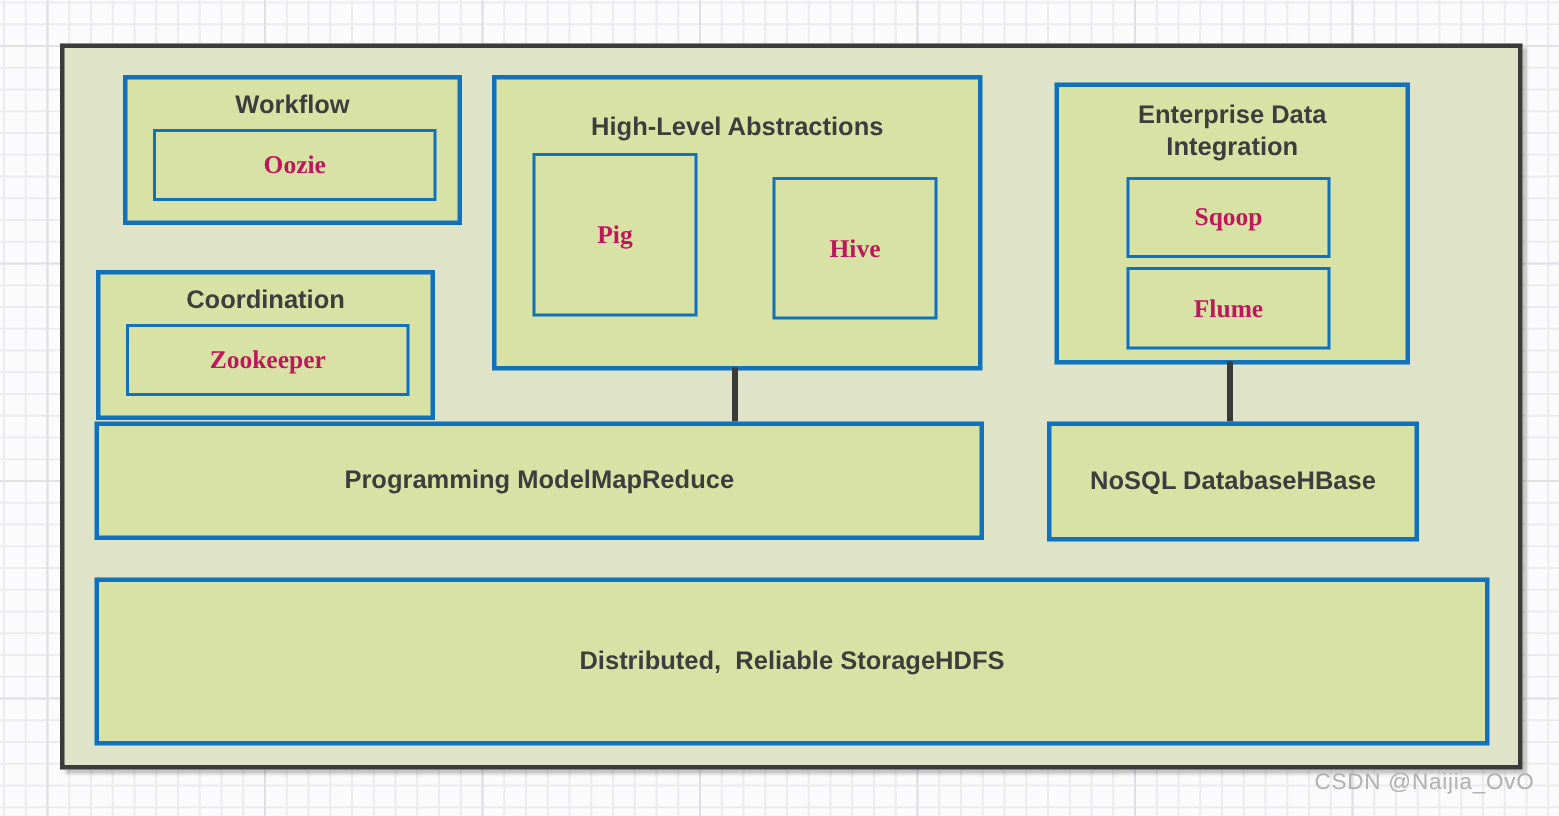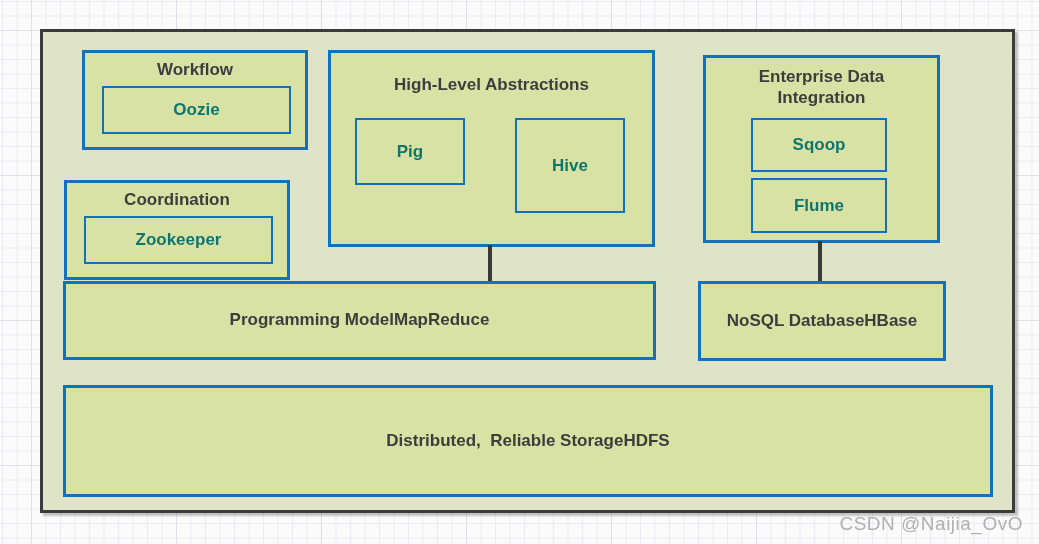--- a/index.html
+++ b/index.html
@@ -54,22 +54,23 @@
     right: 0;
     text-align: center;
     font-size: 17px;
     font-weight: bold;
     color: #3d3d3d;
     line-height: 1.25;
   }
   .item-label {
     font-size: 17px;
     font-weight: bold;
-    color: #0f766e;
+    color: #be185d;
     text-align: center;
+    font-family: Liberation Serif, serif;
   }
   .center-stack {
     display: flex;
     flex-direction: row;
     align-items: center;
     justify-content: center;
   }
   .stack-line {
     font-size: 17px;
     font-weight: bold;
@@ -87,36 +88,36 @@
   .box-workflow     { left: 21px;  top: 18px;  width: 226px; height: 100px; margin-left: 18px; }
   .box-coordination { left: 21px;  top: 148px; width: 226px; height: 100px; }
   .box-hla          { left: 285px; top: 18px;  width: 327px; height: 197px; }
   .box-edi          { left: 660px; top: 23px;  width: 237px; height: 188px; }
   .box-pm           { left: 20px;  top: 249px; width: 593px; height: 79px;  }
   .box-nosql        { left: 655px; top: 249px; width: 248px; height: 80px;  }
   .box-hdfs         { left: 20px;  top: 353px; width: 930px; height: 112px; }
   
   .box-oozie     { left: 17px;  top: 33px;  width: 189px; height: 48px; }
   .box-zookeeper { left: 17px;  top: 33px;  width: 189px; height: 48px; }
-  .box-pig       { left: 24px;  top: 65px;  width: 110px; height: 67px; }
+  .box-pig       { left: 24px;  top: 49px;  width: 110px; height: 109px; }
   .box-hive      { left: 184px; top: 65px;  width: 110px; height: 95px; }
   .box-sqoop     { left: 45px;  top: 60px;  width: 136px; height: 54px; }
   .box-flume     { left: 45px;  top: 120px; width: 136px; height: 55px; }
   
   .connector-hla { left: 445px; top: 213px; height: 38px; }
   .connector-edi { left: 775px; top: 209px; height: 42px; }
   
   .title-workflow, .title-coordination { top: 6px; }
   .title-hla { top: 21px; }
   .title-edi { top: 8px; padding: 0 34px; }
   .watermark {
     position: absolute;
     top: 513px;
     right: 16px;
-    font-size: 19px;
+    font-size: 15px;
     color: #b2b0b0;
     letter-spacing: 0.5px;
   }
 </style>
 </head>
 <body>
 
 <div class="stage">
   <div class="outer-box">
 

